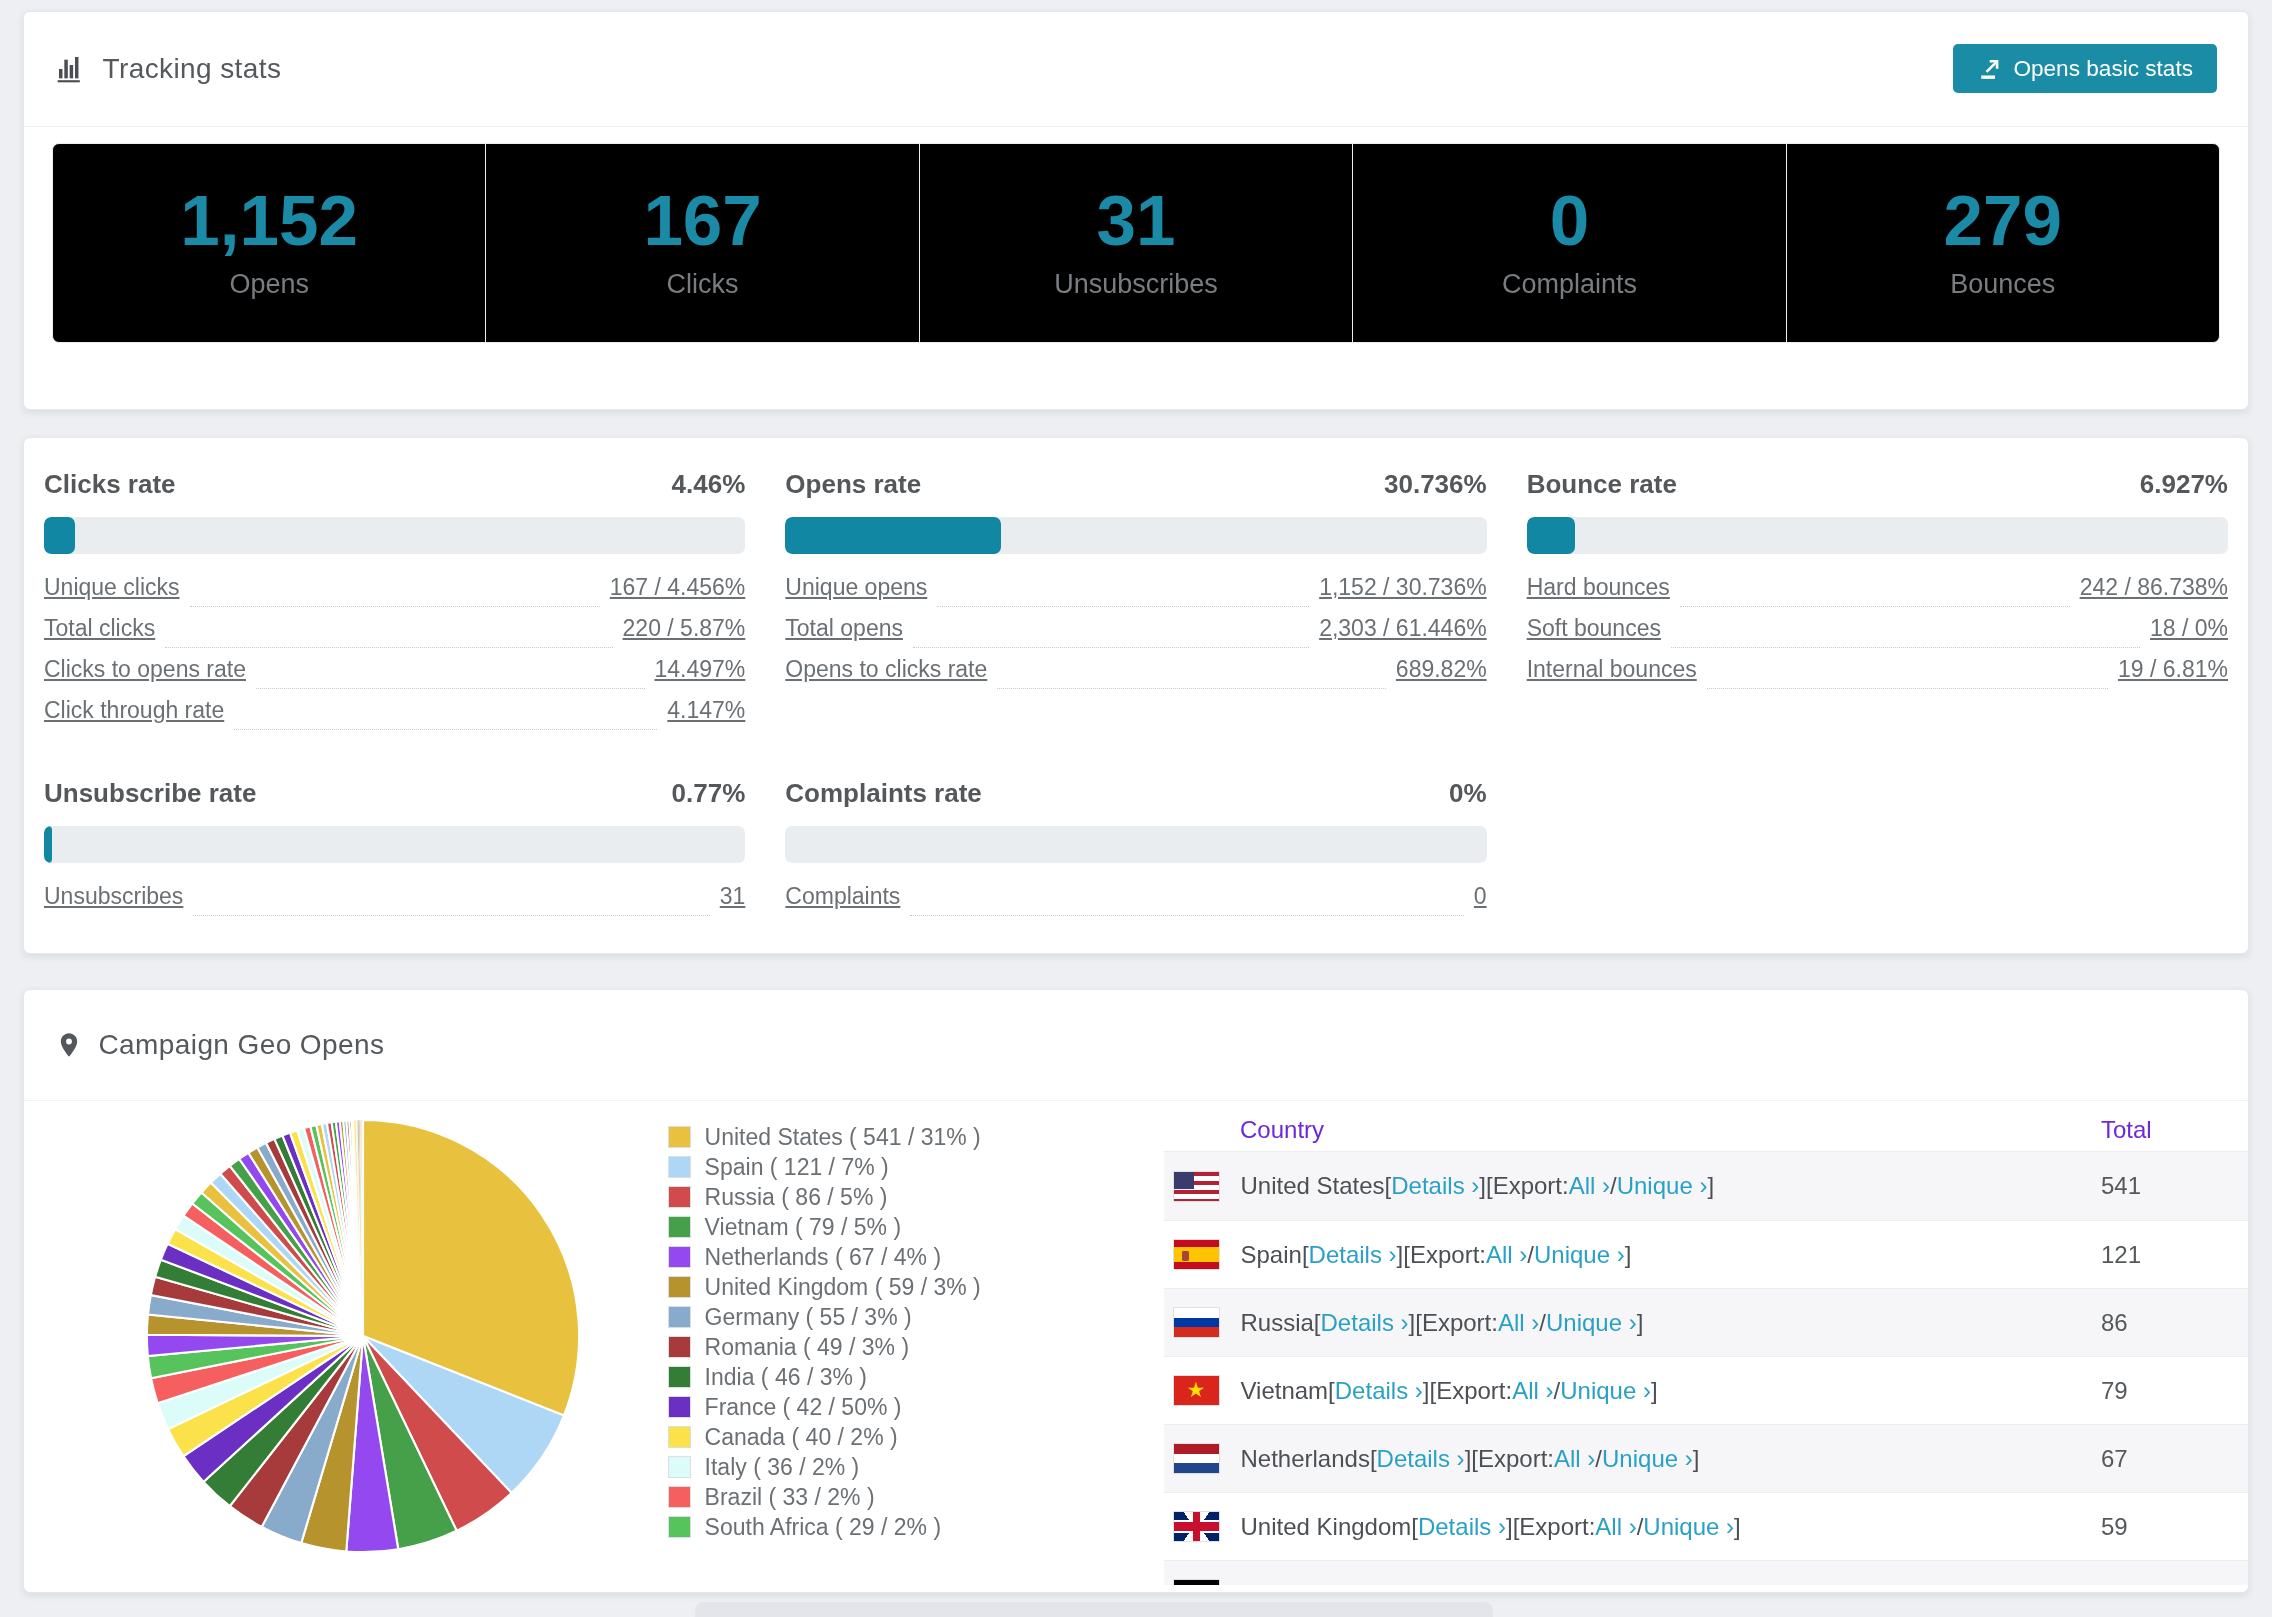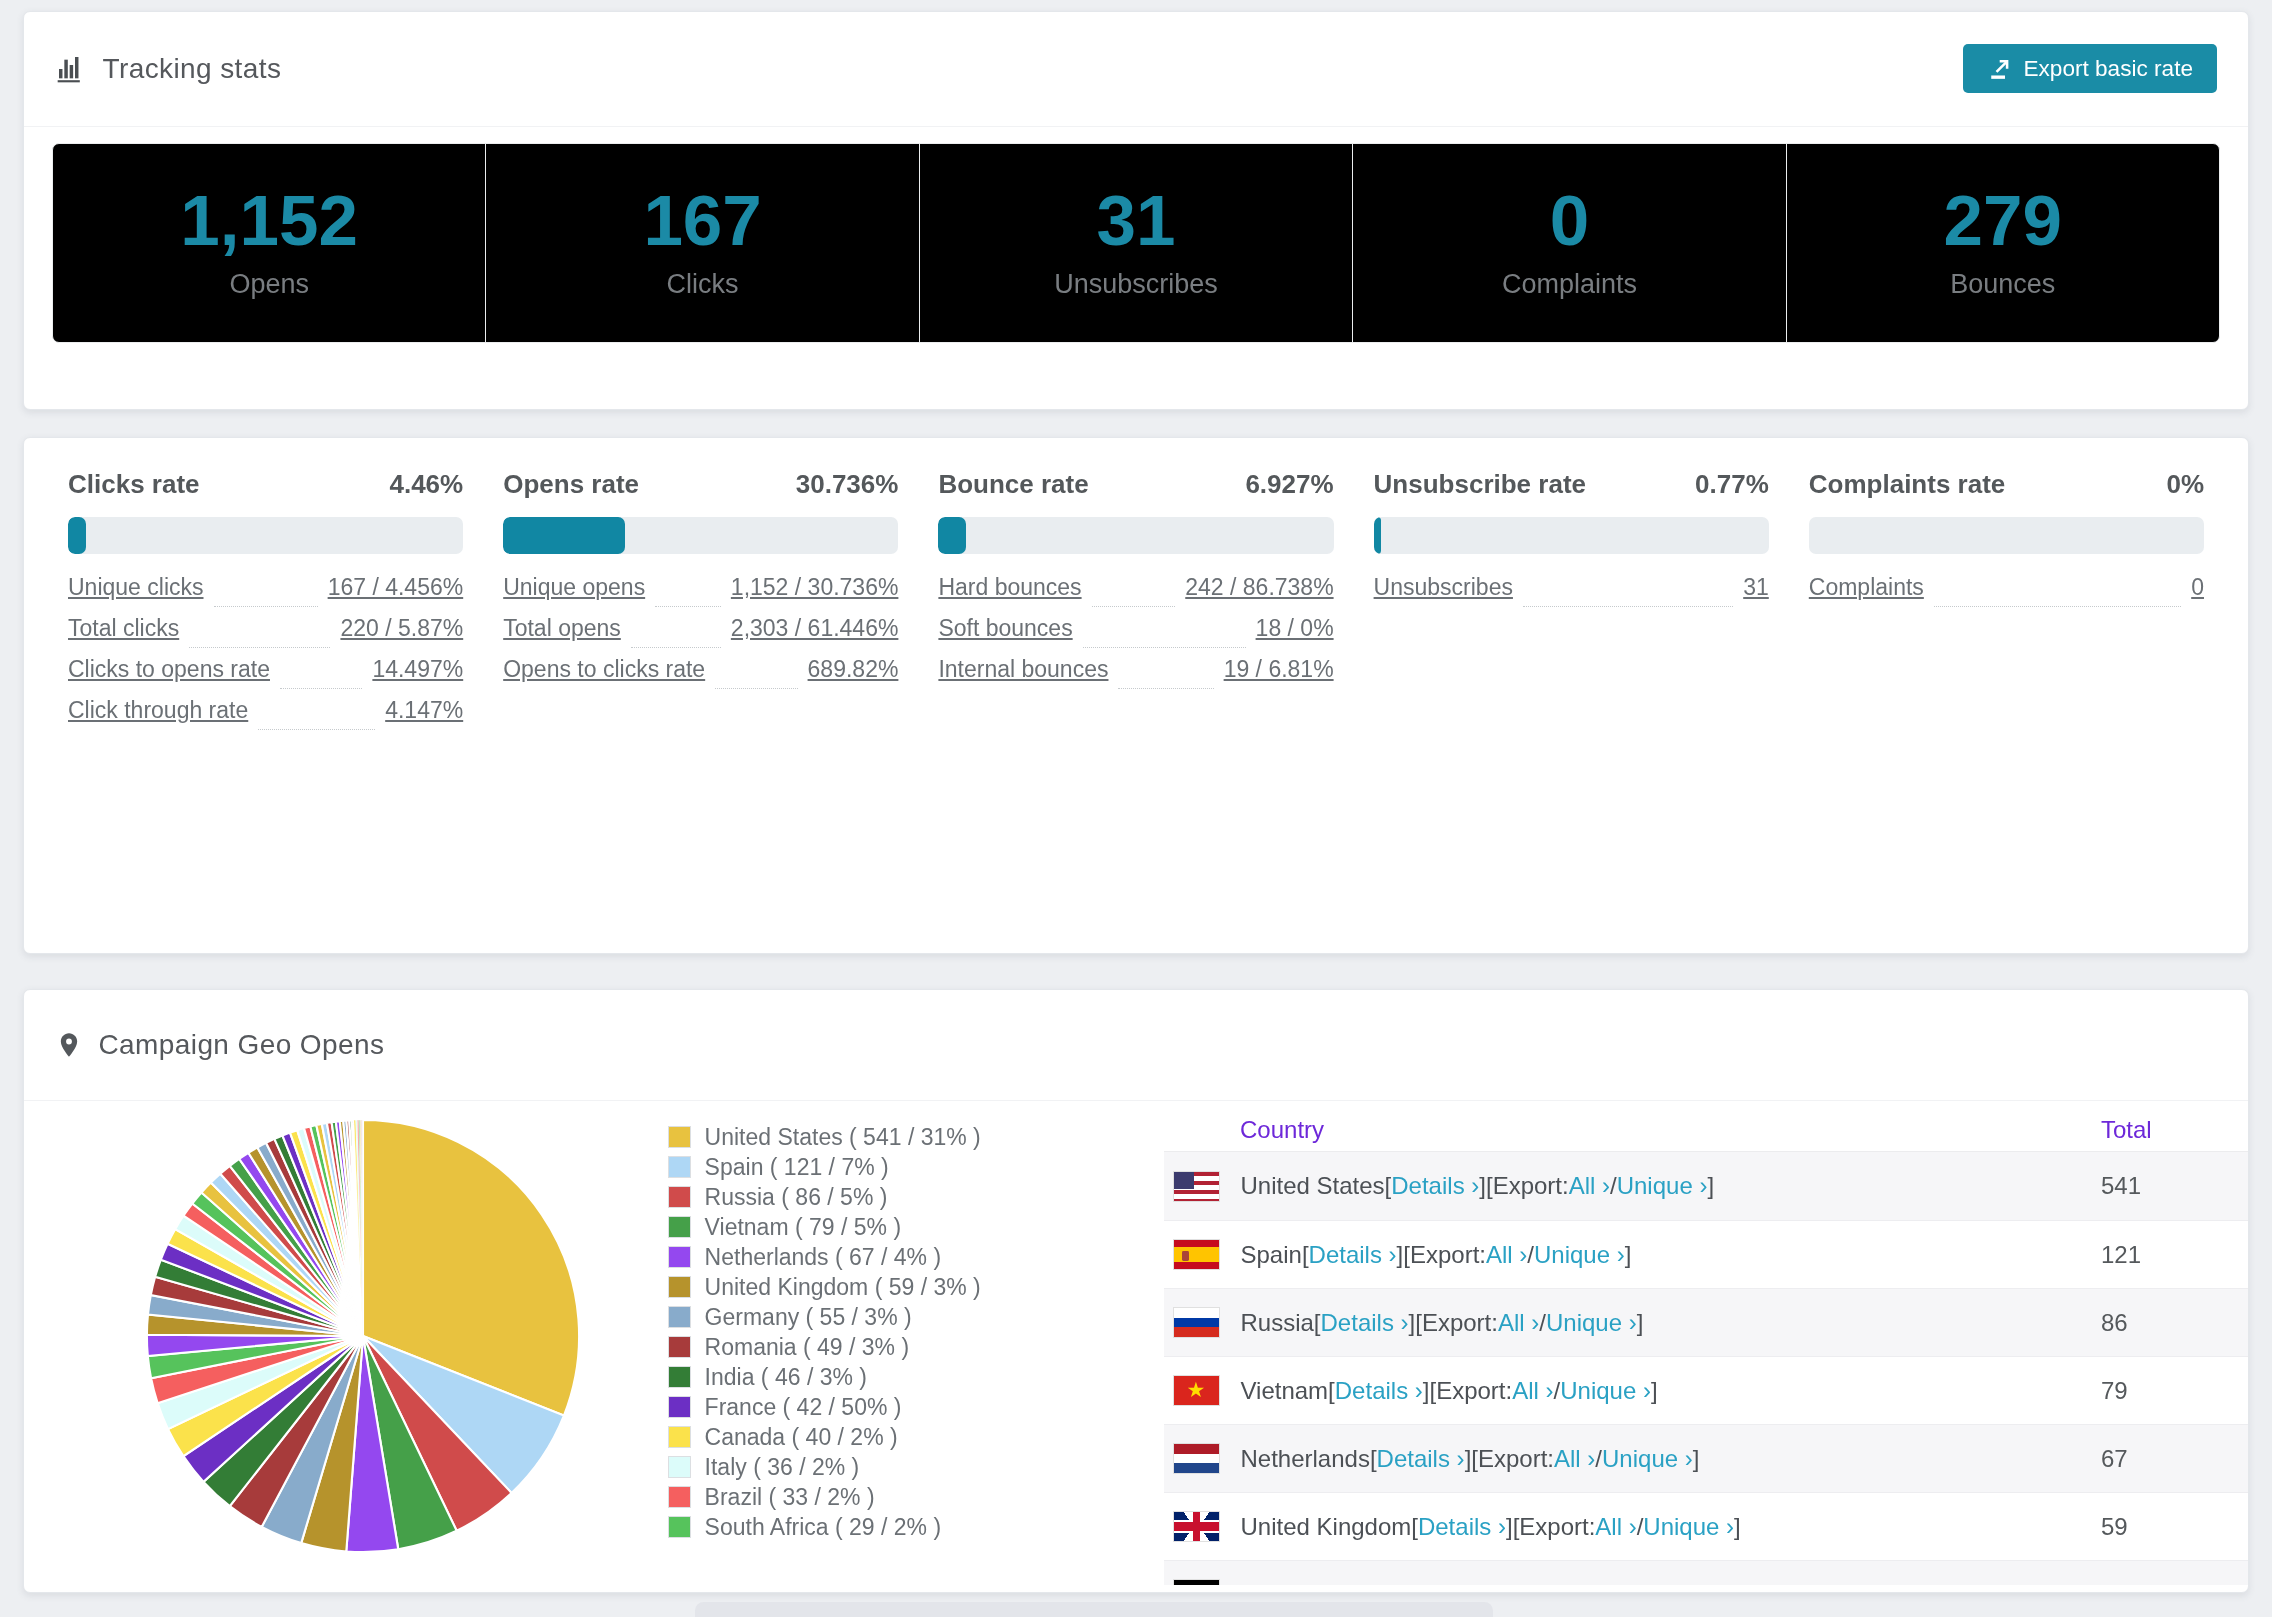--- a/index.html
+++ b/index.html
@@ -23,22 +23,22 @@
     gap:11.3px; cursor:pointer; }
 
   .stats-row { margin:16px 28px 0; height:200px; border:1.4px solid #ebedee;
     border-radius:7px; display:flex; background:#000000; }
   .stat-box { flex:1; display:flex; flex-direction:column; align-items:center;
     justify-content:center; border-left:1.4px solid #ebedee; }
   .stat-box:first-child { border-left:none; }
   .stat-value { font-size:71px; font-weight:bold; color:#1b8aa6; line-height:1; }
   .stat-label { margin-top:12.7px; font-size:27px; color:#797d81; }
 
-  .rates-grid { display:grid; grid-template-columns:1fr 1fr 1fr 1fr 1fr;
-    column-gap:40px; row-gap:40px; padding:31px 44px 28px; }
+  .rates-grid { display:grid; grid-template-columns:1fr 1fr 1fr;
+    column-gap:40px; row-gap:40px; padding:31px 20px 28px; }
   .rate-title-row { display:flex; justify-content:space-between; align-items:baseline; }
   .rate-title { font-size:26px; font-weight:bold; color:#54585b; }
   .rate-percent { font-size:26px; font-weight:bold; color:#54585b; }
   .rate-bar { margin-top:17px; height:37px; background:#e9edf0; border-radius:7px; overflow:hidden; }
   .rate-fill { height:100%; background:#1187a3; border-radius:7px; }
   .rate-rows { margin-top:20px; }
   .rate-row { display:flex; height:41px; font-size:23px; color:#6b7075;text-decoration:underline; }
   .rr-label { white-space:nowrap; padding-bottom:2.8px; }
   .rr-leader { flex:1; border-bottom:1.4px dotted #c6cacd; margin:0 10px 8.5px; }
   .rr-value { white-space:nowrap; padding-bottom:2.8px; }
@@ -105,21 +105,21 @@
     </svg>
     <span class="card-title">Tracking stats</span>
     <button class="export-btn">
       <svg width="25.4" height="25.4" viewBox="0 0 24 24">
         <g stroke="#fff" stroke-width="2.4" fill="none">
           <path d="M9 15 L19 5"></path>
           <path d="M12 5 h7 v7" fill="none"></path>
           <path d="M4 20 h13" stroke-width="3.2"></path>
         </g>
       </svg>
-      <span>Export basic rate</span>
+      <span>Opens basic stats</span>
     </button>
   </div>
   <div class="stats-row">
       <div class="stat-box">
         <div class="stat-value">1,152</div>
         <div class="stat-label">Opens</div>
       </div>
       <div class="stat-box">
         <div class="stat-value">167</div>
         <div class="stat-label">Clicks</div>

